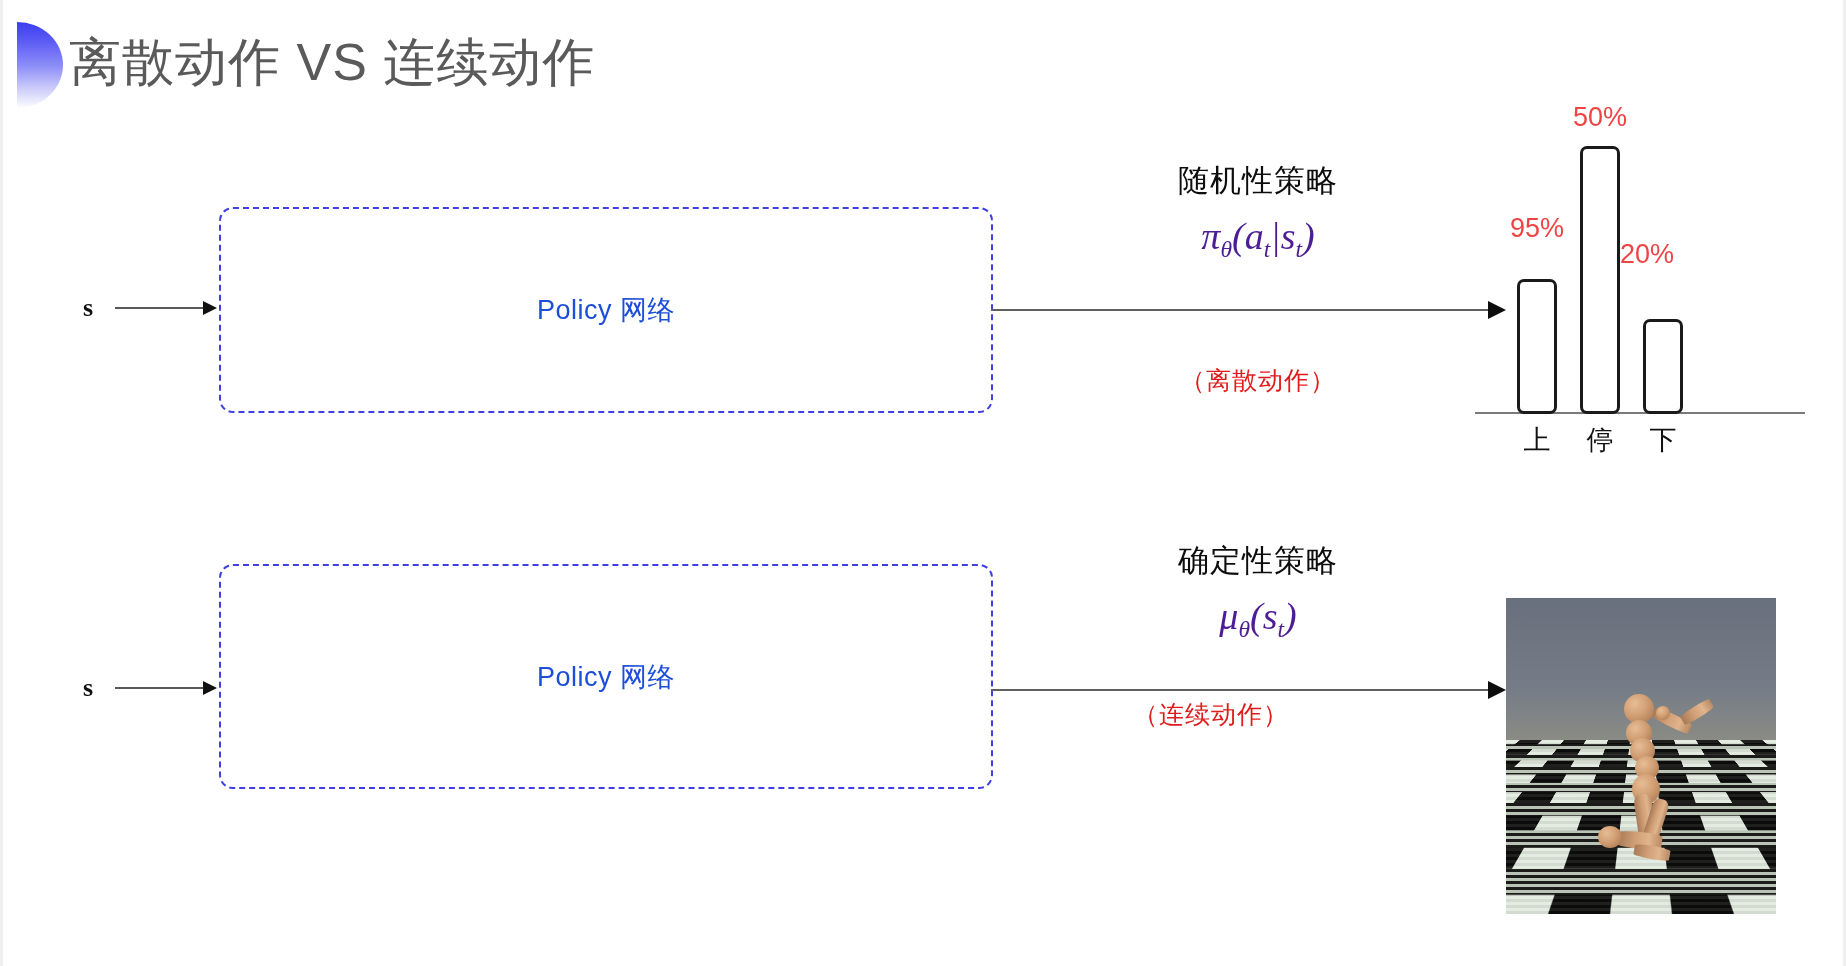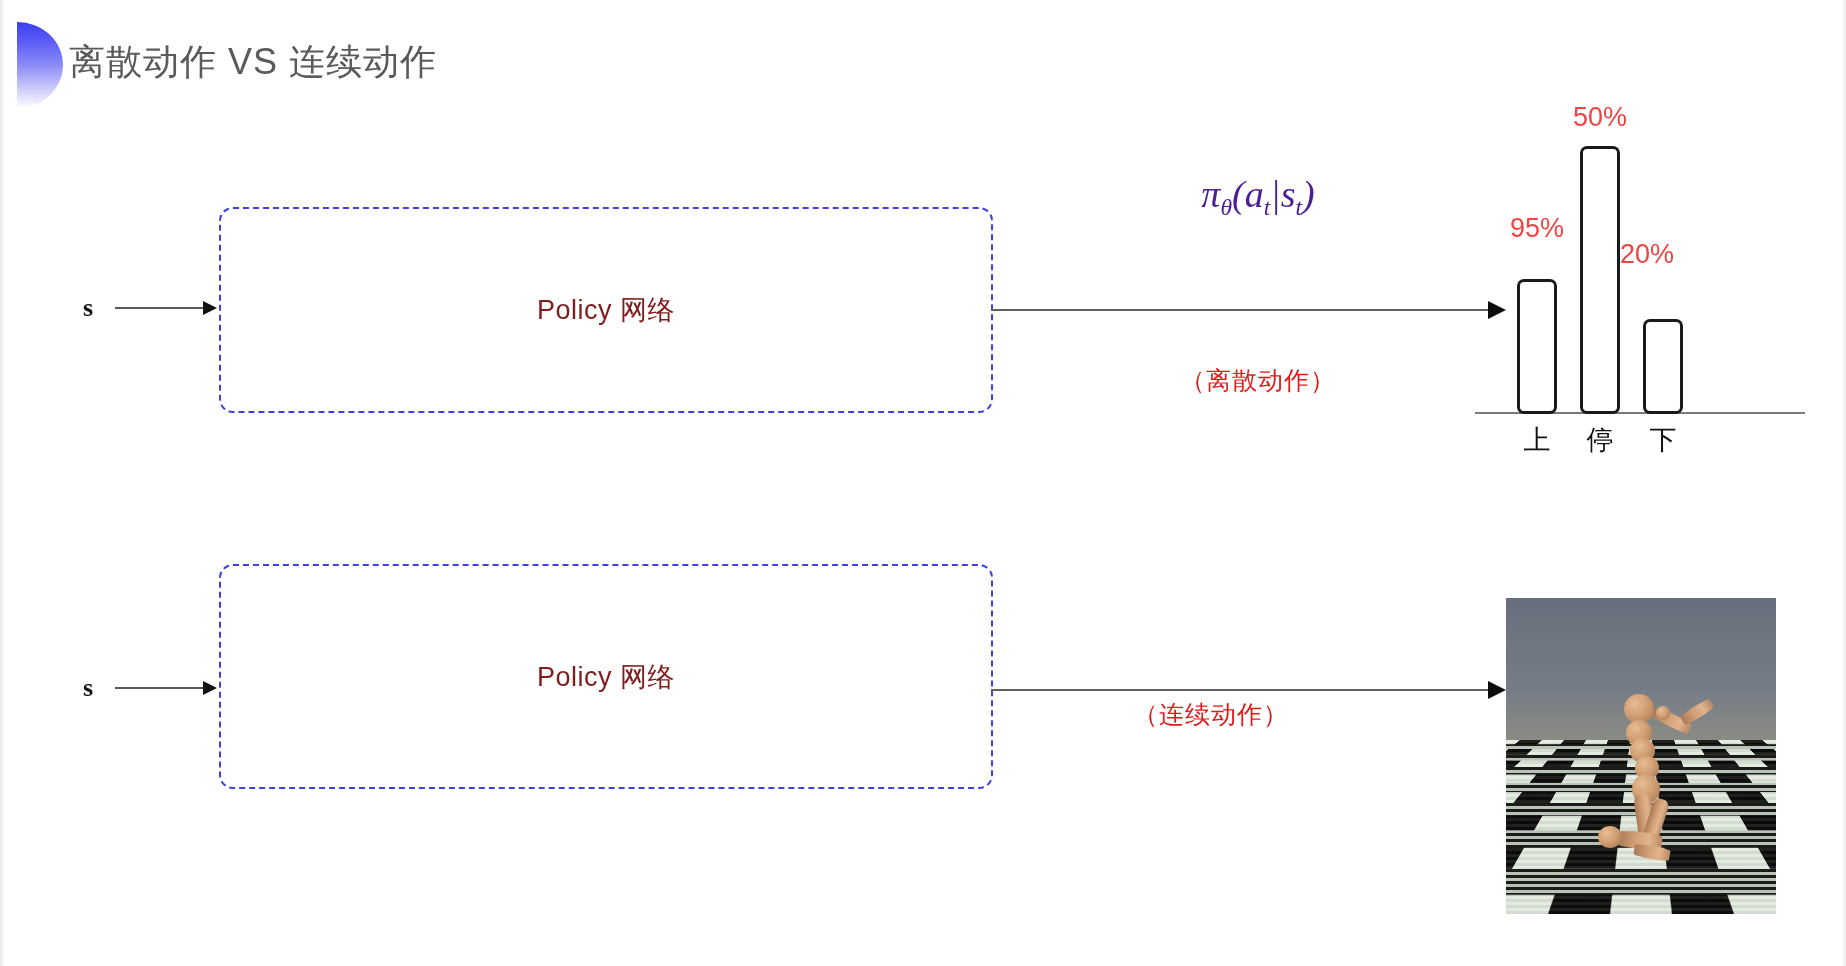--- a/index.html
+++ b/index.html
@@ -29,21 +29,21 @@
     width: 46px;
     height: 86px;
     border-top-right-radius: 46px 43px;
     border-bottom-right-radius: 46px 43px;
     background: linear-gradient(to bottom, #3a3ff0 0%, #5b5bf5 22%, #8f8ff8 52%, #c9c9fb 76%, #efeffd 94%, #ffffff 100%);
   }
   #page-title {
     position: absolute;
     left: 66px;
     top: 28px;
-    font-size: 36px;
+    font-size: 52px;
     line-height: 68px;
     color: #5a5a5a;
     letter-spacing: 1px;
     white-space: nowrap;
     font-weight: 400;
   }
 
   
   .row { position: absolute; left: 0; width: 1846px; }
   #row-discrete { top: 0; height: 500px; }
@@ -78,21 +78,21 @@
     position: absolute;
     border: 2.5px dashed #4040e0;
     border-radius: 14px;
     background: transparent;
     display: flex;
     align-items: center;
     justify-content: center;
   }
   .policy-box-label {
     font-size: 27px;
-    color: #7f1d1d;
+    color: #1d4ed8;
     letter-spacing: 0.5px;
     white-space: nowrap;
   }
 
   
   .out-arrow {
     position: absolute;
     height: 2px;
     background: #606060;
   }
@@ -224,20 +224,21 @@
     <div class="input-label" style="left:80px; top:293px;">s</div>
     <div class="input-arrow" style="left:112px; top:307px; width:100px;"></div>
 
     <div class="policy-box" style="left:216px; top:207px; width:770px; height:202px;">
       <span class="policy-box-label">Policy 网络</span>
     </div>
 
     <div class="out-arrow" style="left:988px; top:309px; width:512px;"></div>
 
     <div class="annot" style="left:1130px; top:160px; width:250px;">
+      <div class="annot-title">随机性策略</div>
       <div class="annot-formula">
         <span>π</span><sub>θ</sub><span>(a</span><sub>t</sub><span>|s</span><sub>t</sub><span>)</span>
       </div>
     </div>
 
     <div class="annot-note" style="position:absolute; left:1130px; top:348px; width:250px; text-align:center;margin-top:16px;">（离散动作）</div>
 
     <div id="bar-chart" style="left:1472px; top:100px; width:340px; height:340px;">
 
       <div class="bar-axis" style="left:0px; top:312px; width:330px;"></div>
@@ -260,20 +261,26 @@
 
     <div class="input-label" style="left:80px; top:223px;">s</div>
     <div class="input-arrow" style="left:112px; top:237px; width:100px;"></div>
 
     <div class="policy-box" style="left:216px; top:114px; width:770px; height:221px;">
       <span class="policy-box-label">Policy 网络</span>
     </div>
 
     <div class="out-arrow" style="left:988px; top:239px; width:512px;"></div>
 
+    <div class="annot" style="left:1130px; top:90px; width:250px;">
+      <div class="annot-title">确定性策略</div>
+      <div class="annot-formula">
+        <span>μ</span><sub>θ</sub><span>(s</span><sub>t</sub><span>)</span>
+      </div>
+    </div>
 
     <div class="annot-note" style="position:absolute; left:1130px; top:248px; width:250px; text-align:left;">（连续动作）</div>
   </div>
 
   <div id="humanoid-figure">
     <div id="sky"></div>
     <div id="ground">
       <div id="ground-checks"></div>
     </div>
 

